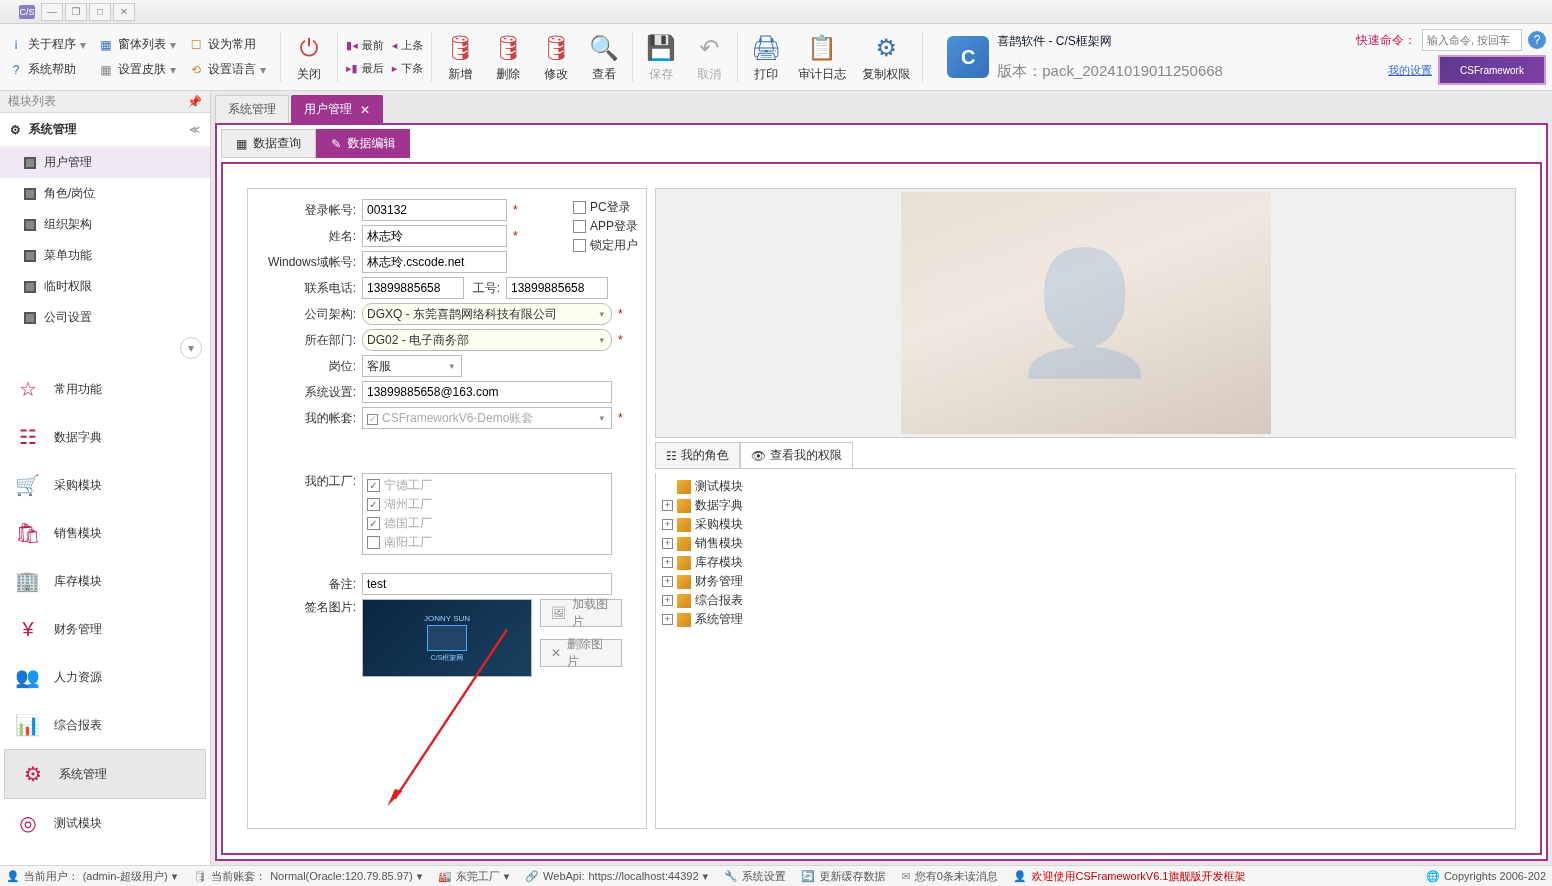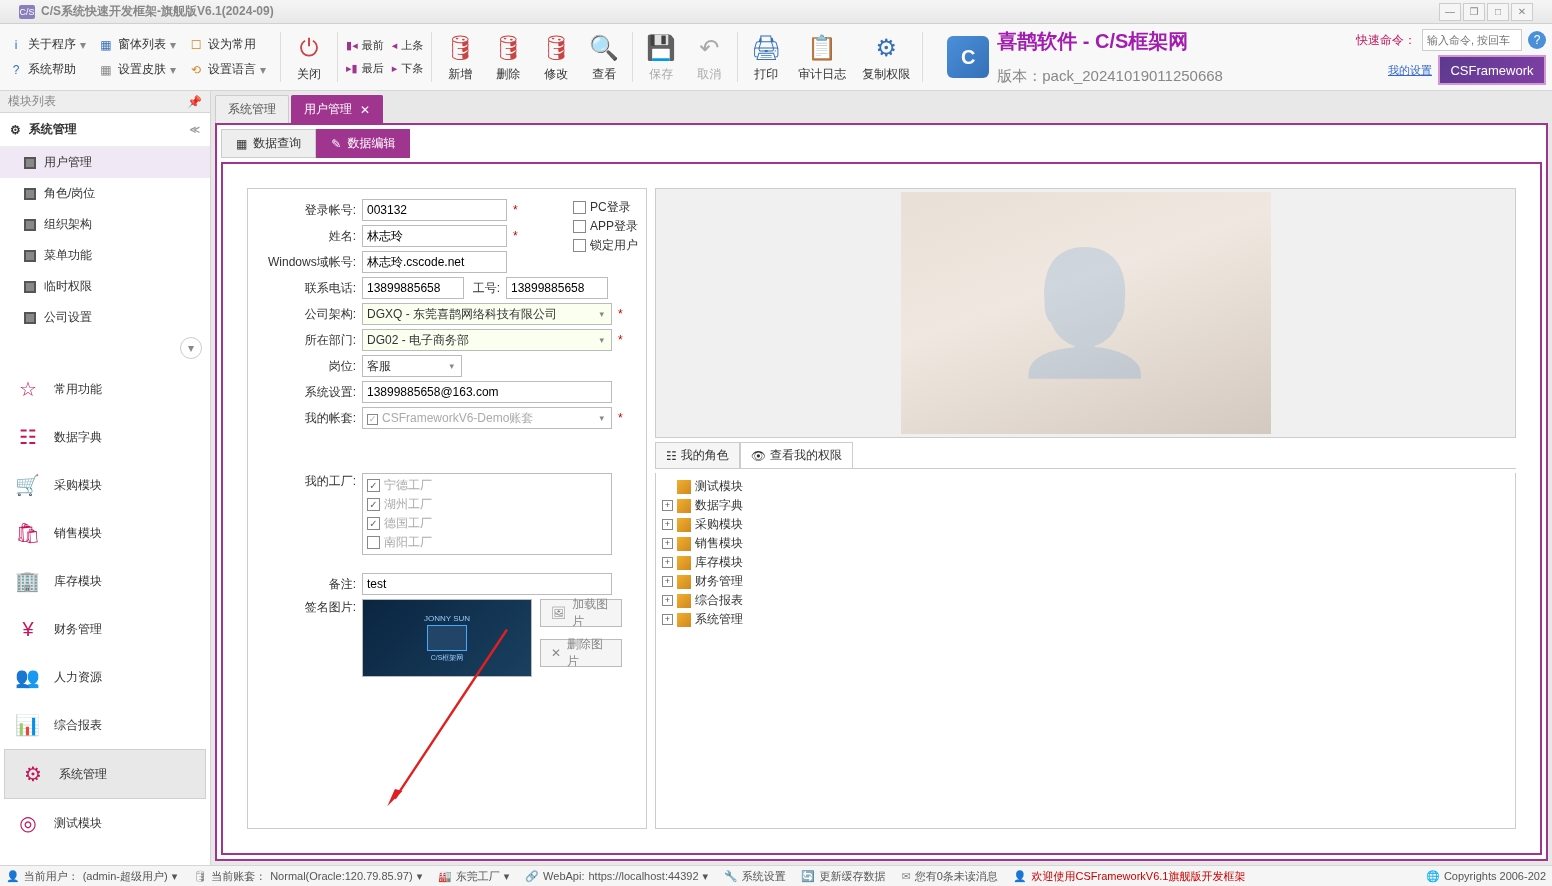--- a/index.html
+++ b/index.html
@@ -19,28 +19,28 @@
 .tb-small-item .ico { width: 16px; height: 16px; display: flex; align-items: center; justify-content: center; font-size: 12px; }
 .tb-sep { width: 1px; height: 50px; background: #ddd; margin: 0 4px; }
 .tb-big { display: flex; flex-direction: column; align-items: center; gap: 2px; cursor: pointer; padding: 2px 8px; }
 .tb-big .ico { width: 32px; height: 32px; display: flex; align-items: center; justify-content: center; font-size: 24px; }
 .tb-nav-group { display: flex; flex-direction: column; gap: 8px; margin: 0 4px; }
 .tb-nav-item { display: flex; align-items: center; gap: 4px; cursor: pointer; font-size: 11px; }
 .brand-block { display: flex; align-items: center; gap: 8px; margin-left: 20px; }
 .brand-logo { width: 42px; height: 42px; background: linear-gradient(135deg,#4a90d9,#3570b8); border-radius: 6px; display: flex; align-items: center; justify-content: center; color: #fff; font-size: 20px; font-weight: bold; position:relative; }
 .brand-logo::after { content:""; position:absolute; bottom:-2px; left:0; right:0; height:10px; font-size:7px; color:#3570b8; }
 .brand-text { display: flex; flex-direction: column; }
-.brand-title { font-size: 20px; font-weight: bold; color: #a21caf; }
+.brand-title { font-size: 12px; font-weight: normal; color: #0f172a; }
 .brand-sub { font-size: 15px; color: #888; margin-top: 12px;}
 .tb-right { margin-left: auto; display: flex; align-items: center; gap: 8px; }
 .quick-cmd-label { color: #be185d; }
 .quick-cmd-input { width: 100px; height: 22px; border: 1px solid #ccc; padding: 0 4px; color: #aaa; font-size: 11px; }
 .help-circle { width: 18px; height: 18px; border-radius: 50%; background: #4a90d9; color: #fff; display: flex; align-items: center; justify-content: center; font-size: 12px; cursor: pointer; }
 .my-settings { color: #3366cc; text-decoration: underline; cursor: pointer; font-size: 11px; }
-.csf-logo { width: 108px; height: 30px; background: linear-gradient(135deg,#5b3a8e,#803fa5); color: #fff; font-size: 13px; display: flex; align-items: center; justify-content: center; padding: 0 6px; border:2px solid #d497d6; }
+.csf-logo { width: 108px; height: 30px; background: linear-gradient(135deg,#5b3a8e,#803fa5); color: #fff; font-size: 10px; display: flex; align-items: center; justify-content: center; padding: 0 6px; border:2px solid #d497d6; }
 .tb-right-col { display:flex; flex-direction:column; align-items:flex-end; gap:4px; }
 .tb-right-row1 { display:flex; align-items:center; gap:6px; }
 
 
 .main { display: flex; height: 774px; }
 .sidebar { width: 211px; background: #fff; border-right: 1px solid #d5d5d5; display: flex; flex-direction: column; }
 .sidebar-header { height: 22px; background: #eee; border-bottom: 1px solid #d5d5d5; display: flex; align-items: center; padding: 0 8px; color: #888; }
 .sidebar-header .pin { margin-left: auto; cursor: pointer; color:#888; }
 .sb-section { }
 .sb-section-title { padding: 8px 10px; display: flex; align-items: center; gap: 8px; background: #fff; border-bottom: 1px solid #eee; cursor: pointer; }
@@ -75,21 +75,21 @@
 .form-area { flex: 1; border: 2px solid #a0358f; margin-top: 4px; padding: 24px; display: flex; gap: 8px; }
 .form-left { width: 400px; border: 1px solid #ccc; padding: 10px 8px 10px 4px; }
 .form-row { display: flex; align-items: center; margin-bottom: 4px; }
 .form-row label { width: 110px; text-align: right; padding-right: 6px; color: #333; font-size: 12px; }
 .form-row input[type=text], .form-row .sel { height: 22px; border: 1px solid #bbb; padding: 0 4px; font-size: 12px; background: #fff; }
 .form-row .req { color: #c00; margin-left: 6px; }
 .inp-w { width: 145px; }
 .inp-m { width: 250px; }
 .sel { display: flex; align-items: center; justify-content: space-between; padding-right: 2px; background: #fbfff0; }
 .sel .arr { color: #888; font-size: 9px; padding: 0 3px; }
-.sel.green { background: #fbfff0; }
+.sel.green { background: #fbfff0; border-radius: 10px; }
 .cb-col { display:flex; flex-direction:column; gap:2px; margin-left:10px; }
 .cb-row { display:flex; align-items:center; gap:4px; font-size:12px; }
 .cbx { width:13px; height:13px; border:1px solid #888; display:inline-block; background:#fff; }
 .factories { border:1px solid #bbb; padding:2px; width: 250px; background:#fff;}
 .factories .cb-row { padding: 1px 2px; color:#aaa;}
 .factories .cbx.checked::after { content:"✓"; font-size:10px; color:#666; display:block; text-align:center; line-height:11px;}
 .btn { height: 28px; border:1px solid #bbb; background:#f5f5f5; padding: 0 10px; display:flex; align-items:center; gap:6px; cursor:pointer; color:#888; font-size:12px; width:82px; justify-content:center;}
 .sig-row { display:flex; gap:8px; align-items:flex-start;}
 .sig-img { width: 170px; height: 78px; background: linear-gradient(135deg,#0a2540,#1a4060); border:1px solid #bbb; display:flex; align-items:center; justify-content:center; color:#6cf; font-size:9px; flex-direction:column; gap:2px; padding:6px;}
 .btn-col { display:flex; flex-direction:column; gap:12px;}
@@ -123,21 +123,20 @@
 .c-orange { color: #d08820; }
 .c-purple { color: #a0358f; }
 .c-gray { color: #888; }
 .disabled { color: #aaa; }
 </style>
 </head>
 <body>
 
 <div class="title-bar">
   <span class="app-icon">C/S</span>
-  <span class="title">C/S系统快速开发框架-旗舰版V6.1(2024-09)</span>
   <div class="win-btns">
     <div class="win-btn">—</div>
     <div class="win-btn">❐</div>
     <div class="win-btn">□</div>
     <div class="win-btn">✕</div>
   </div>
 </div>
 
 <div class="main-toolbar">
   <div class="tb-group-small">

